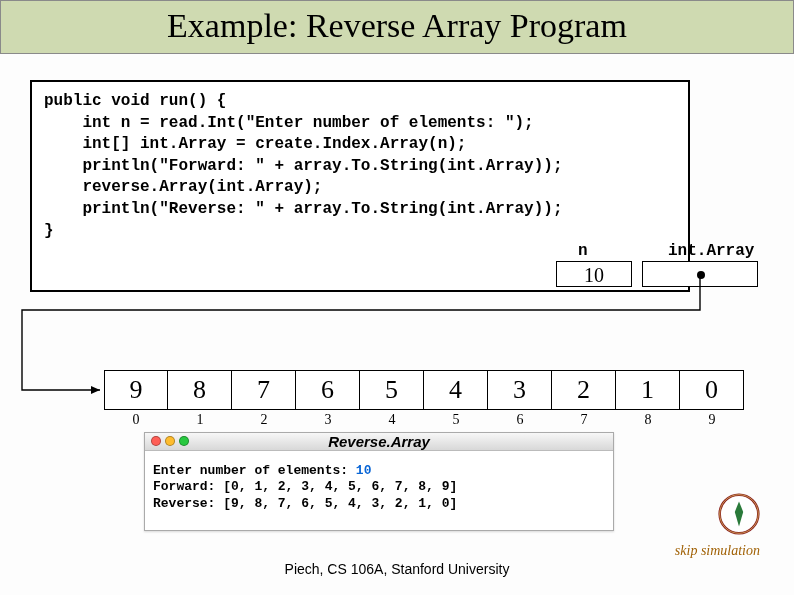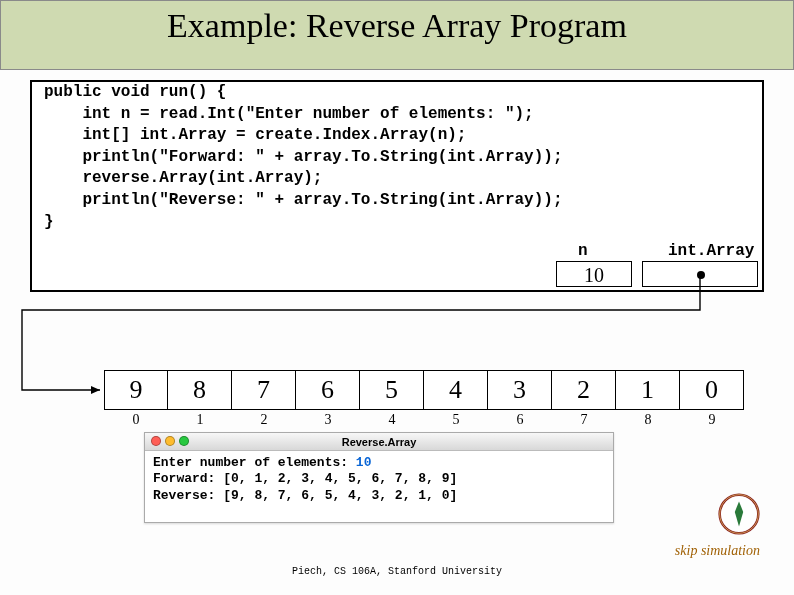--- a/index.html
+++ b/index.html
@@ -9,33 +9,33 @@
     background: #fdfdfd;
     font-family: "Times New Roman", serif;
     position: relative;
     overflow: hidden;
   }
   .title-bar {
     width: 100%;
     background: #cfdab1;
     border: 1px solid #8a8a8a;
     text-align: center;
-    padding: 6px 0 24px 0;
+    padding: 6px 0 8px 0;
     font-size: 34px;
     color: #000;
   }
   .code-box {
     position: absolute;
     left: 30px;
     top: 80px;
-    width: 734px;
+    width: 660px;
     height: 212px;
     border: 2px solid #000;
     background: #fff;
-    padding: 0 12px;
+    padding: 9px 12px;
     font-family: "Courier New", monospace;
     font-size: 16px;
     font-weight: bold;
     line-height: 1.35;
     white-space: pre;
   }
   .var-label {
     position: absolute;
     font-family: "Courier New", monospace;
     font-weight: bold;
@@ -117,53 +117,54 @@
     border: 1px solid #aaa;
     background: #fff;
     font-family: Arial, sans-serif;
     box-shadow: 0 1px 2px rgba(0,0,0,0.15);
   }
   .console-titlebar {
     height: 18px;
     background: linear-gradient(#f7f7f7, #d8d8d8);
     border-bottom: 1px solid #bbb;
     position: relative;
-    font-size: 11px;
+    font-size: 15px;
     font-weight: bold;
     text-align: center;
     line-height: 18px;
+    font-style: italic;
   }
   .tl-btn {
     position: absolute;
     top: 3px;
     width: 10px; height: 10px;
     border-radius: 50%;
     border: 1px solid rgba(0,0,0,0.3);
   }
   .tl-red { left: 6px; background: #ff5f57; }
   .tl-yel { left: 20px; background: #febc2e; }
   .tl-grn { left: 34px; background: #28c840; }
   .console-body {
-    padding: 4px 8px 18px 8px;
+    padding: 12px 8px 18px 8px;
     font-family: "Courier New", monospace;
     font-weight: bold;
     font-size: 13px;
     line-height: 1.25;
     white-space: pre;
     color: #000;
   }
   .highlight { color: #0a66d6; }
 
   .footer {
     position: absolute;
     bottom: 18px;
     width: 100%;
     text-align: center;
-    font-size: 10px;
-    font-family: Liberation Mono, monospace;
+    font-size: 14px;
+    font-family: Liberation Sans, sans-serif;
   }
   .skip-link {
     position: absolute;
     right: 34px;
     bottom: 36px;
     font-size: 14px;
     font-style: italic;
     color: #a16207;
     cursor: pointer;
   }

